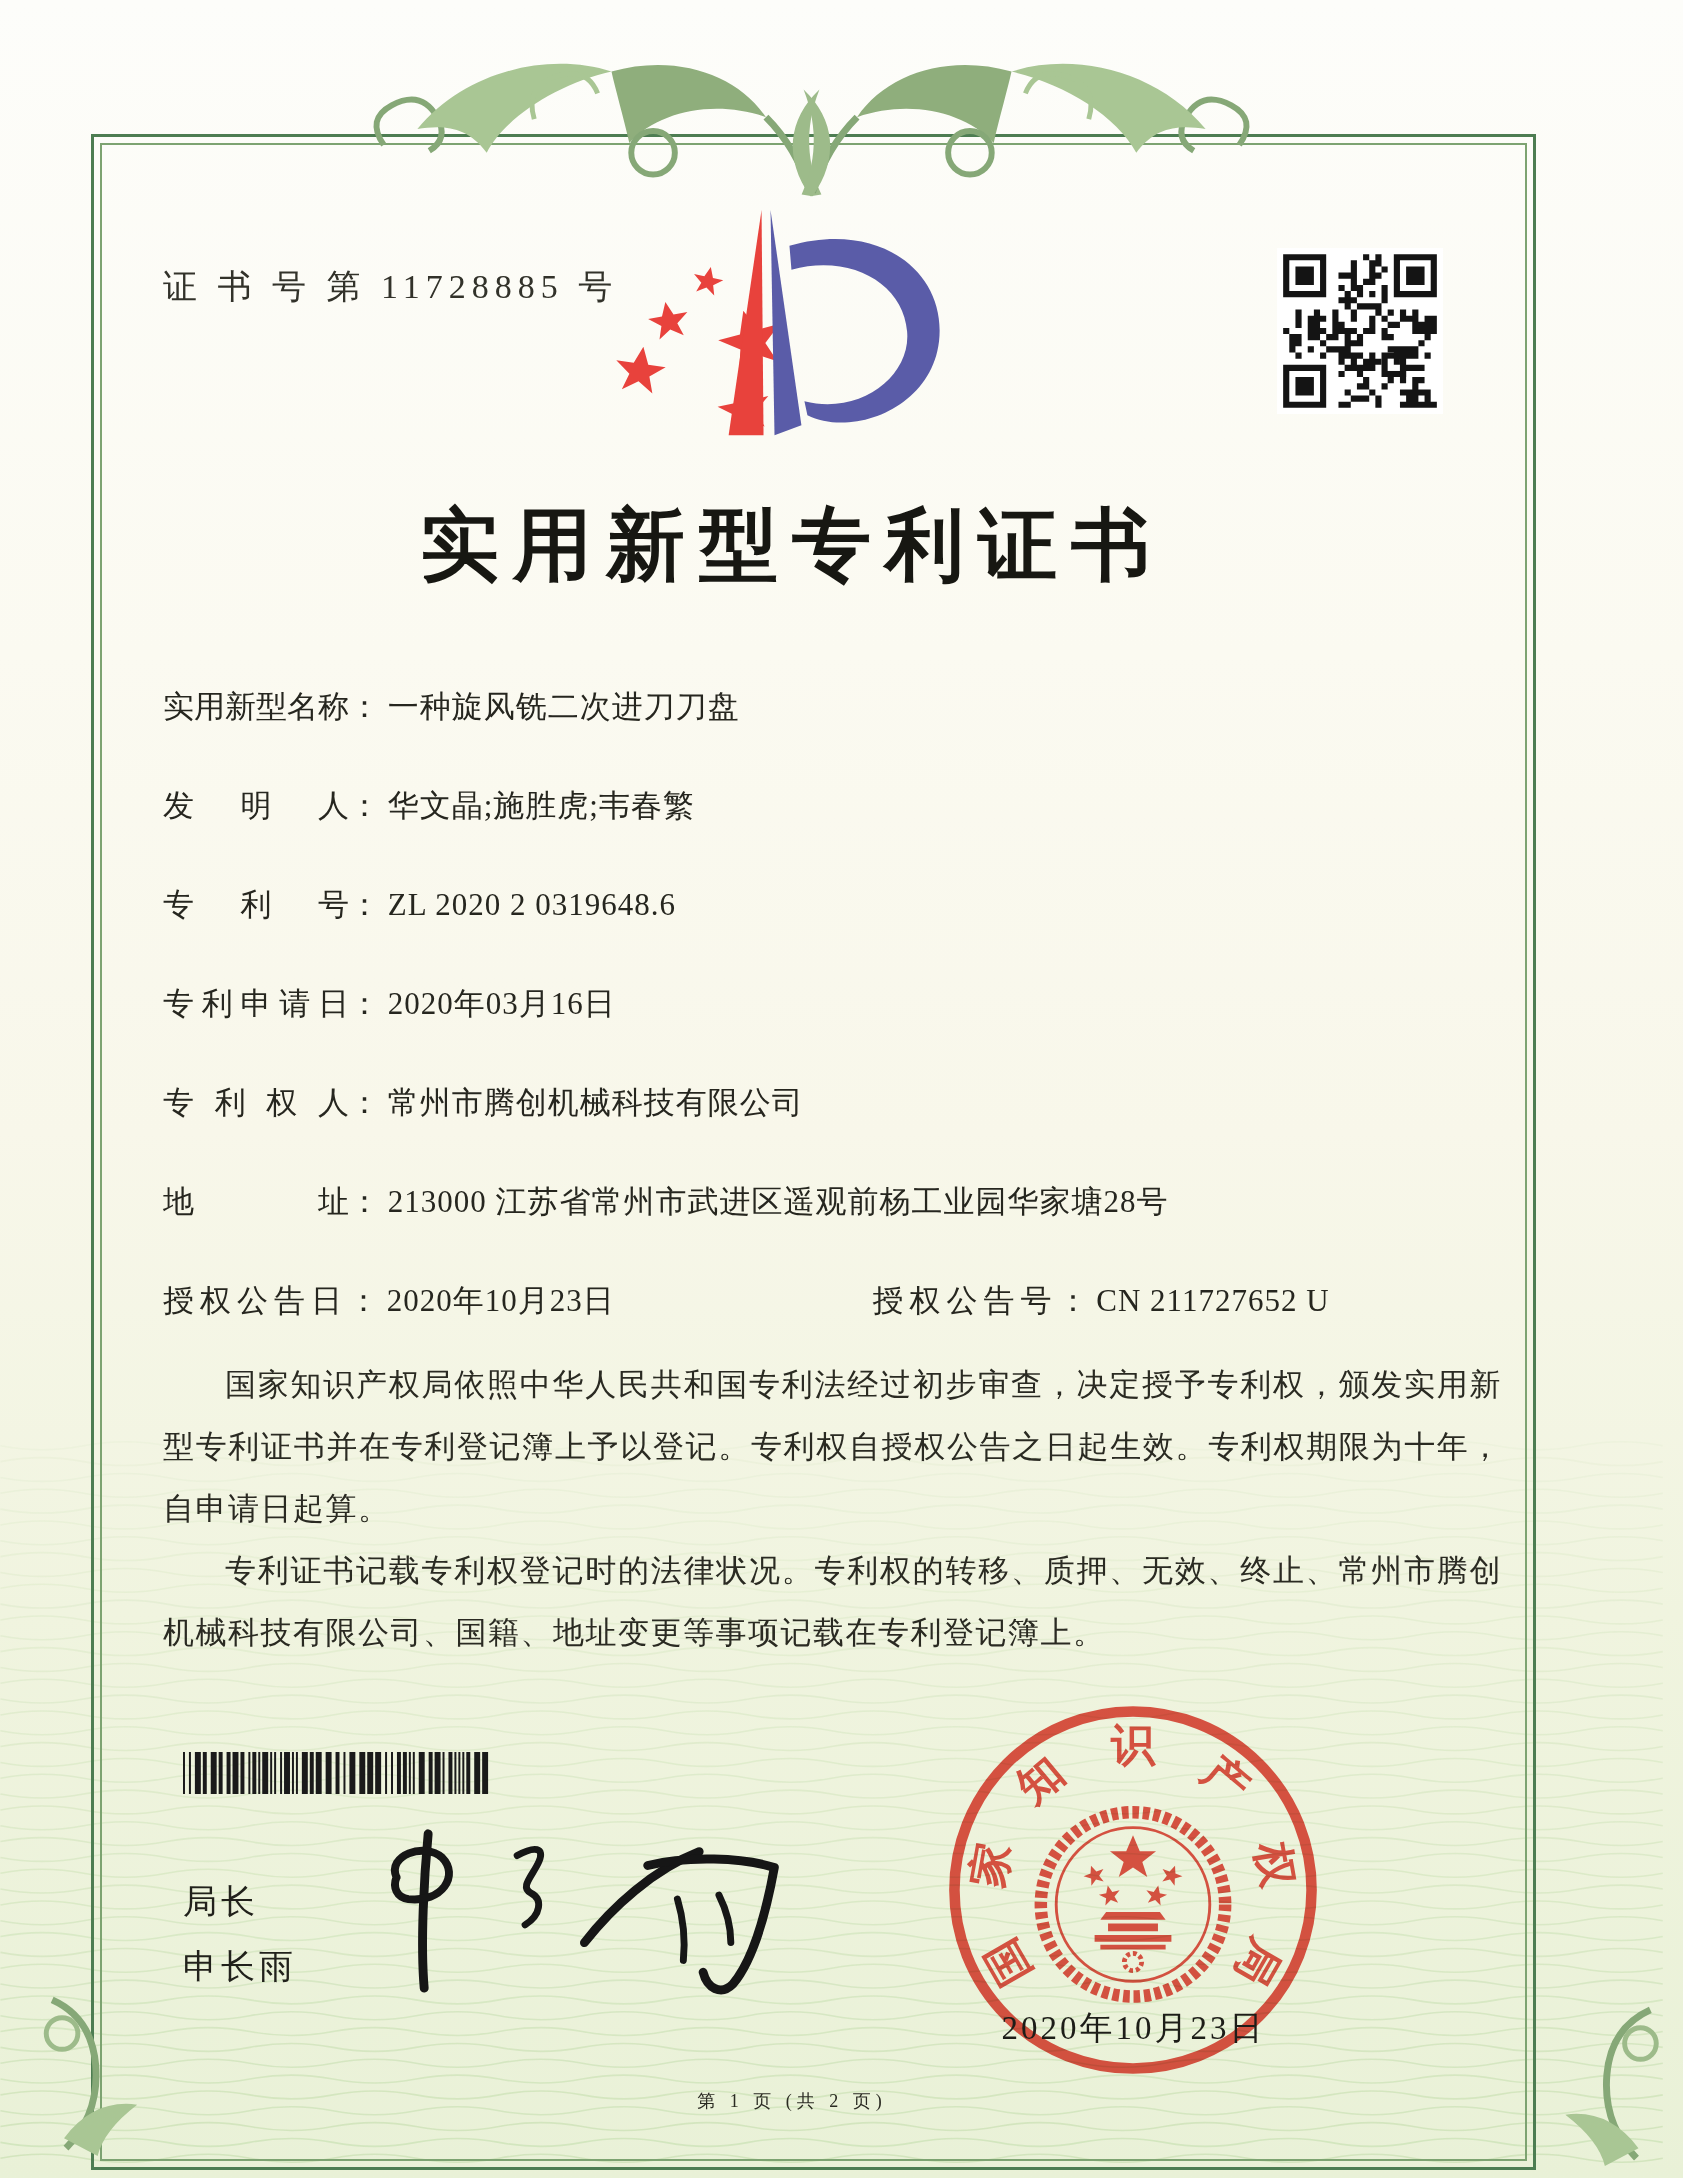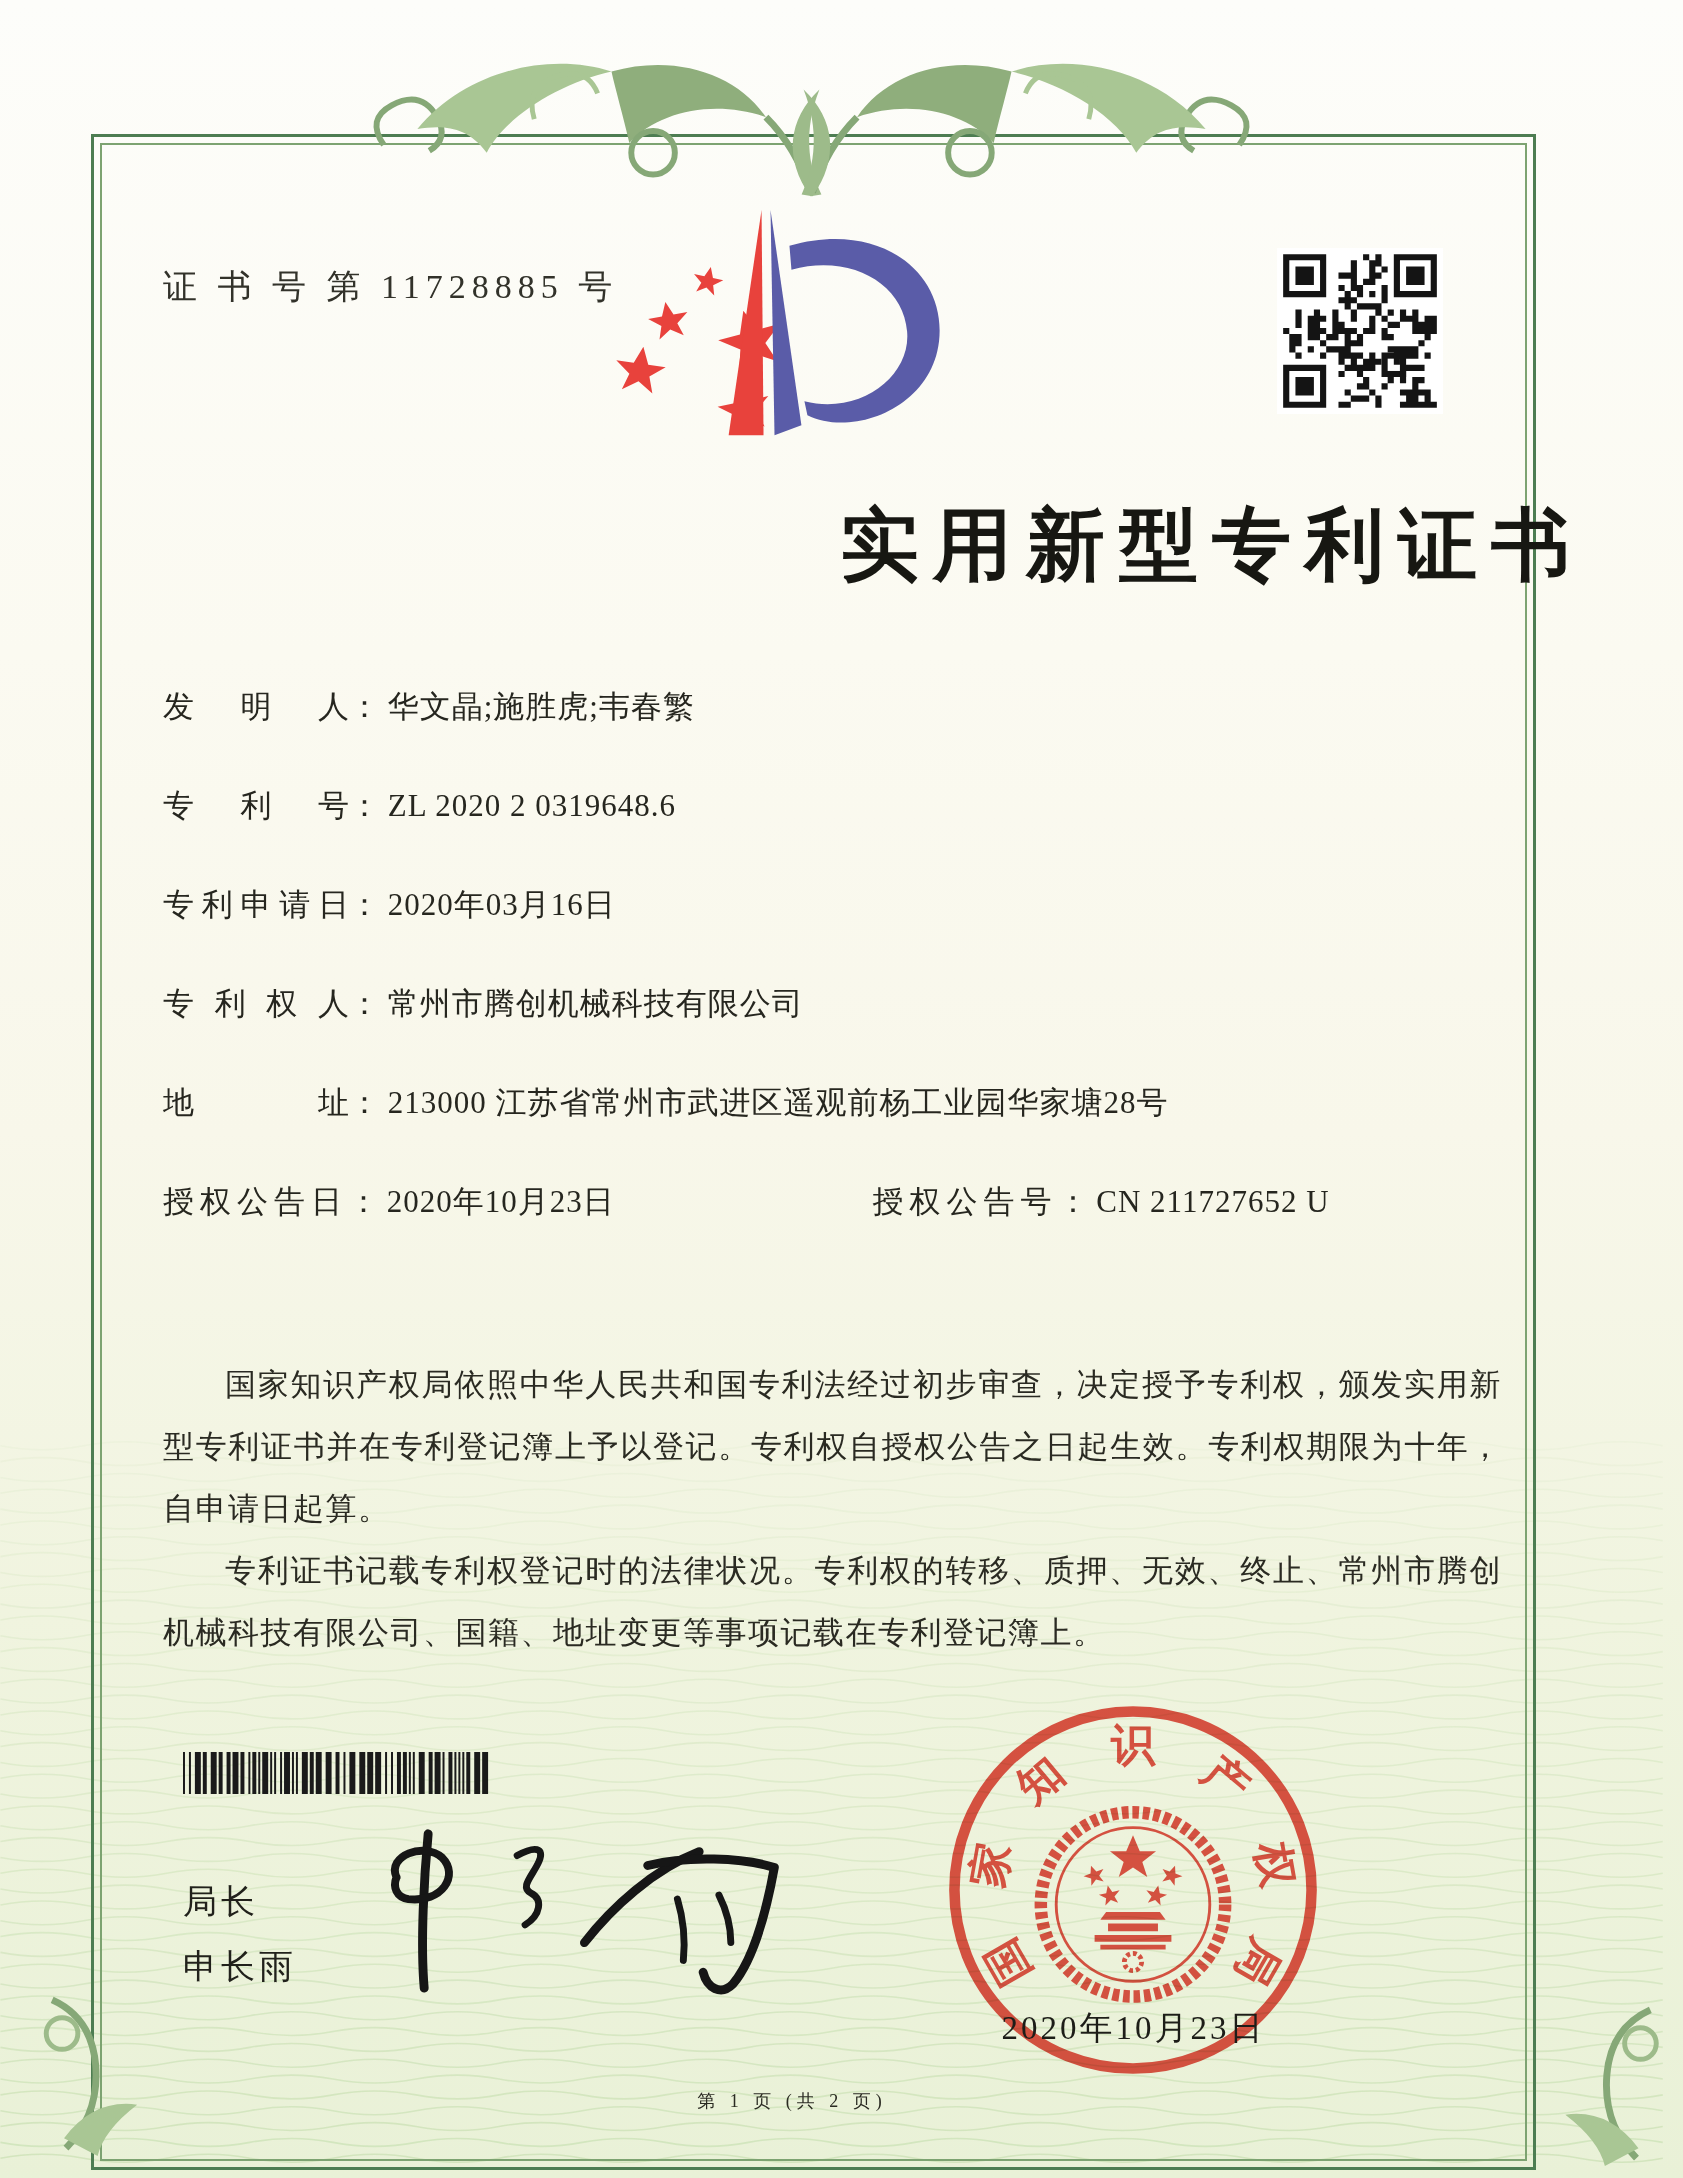--- a/index.html
+++ b/index.html
@@ -10,21 +10,21 @@
   }
   .abs{position:absolute;}
   
   #frame-outer{left:91px;top:134px;width:1439px;height:2030px;border:3px solid #4d7d52;}
   #frame-inner{position:absolute;left:6px;top:6px;right:6px;bottom:6px;border:2px solid #7da371;}
   
   #cert-no{left:163px;top:264px;font-size:34px;letter-spacing:6px;color:#32322a;}
   #logo{left:612px;top:201px;width:329px;height:265px;}
   #qr{left:1277px;top:248px;width:166px;height:166px;background:#fff;}
   
-  #title{left:0;top:493px;width:1584px;text-align:right;font-size:79px;font-weight:700;letter-spacing:14px;color:#171712;}
+  #title{left:0;top:493px;width:1584px;text-align:center;font-size:79px;font-weight:700;letter-spacing:14px;color:#171712;}
   
   #fields{left:163px;top:686px;width:1346px;font-size:31px;color:#26261f;}
   .frow{height:99px;white-space:nowrap;}
   .flabel{display:inline-block;width:186px;text-align:justify;text-align-last:justify;vertical-align:bottom;}
   .fcolon{display:inline-block;}
   .fvalue{letter-spacing:1px;}
   .second{margin-left:250px;}
   .slabel{letter-spacing:6px;margin-top:36px;}
   
   #body-text{left:163px;top:1354px;width:1339px;}
@@ -155,20 +155,24 @@
     <path d="M2 2h3v3h-3z M20 2h3v3h-3z M2 20h3v3h-3z M16 16h4v4h-4z"></path>
     <path d="M17 17h2v2h-2z" fill="#fff"></path>
   </g>
   <path id="qr-data" fill="#141414" d="M13 0h1v1h-1zM15 0h1v1h-1zM11 1h1v1h-1zM14 1h1v1h-1zM15 1h1v1h-1zM11 2h1v1h-1zM14 2h1v1h-1zM16 2h1v1h-1zM9 3h1v1h-1zM10 3h1v1h-1zM11 3h1v1h-1zM14 3h1v1h-1zM15 3h1v1h-1zM11 4h1v1h-1zM13 4h1v1h-1zM14 4h1v1h-1zM9 5h1v1h-1zM11 5h1v1h-1zM12 5h1v1h-1zM16 5h1v1h-1zM10 6h1v1h-1zM12 6h1v1h-1zM14 6h1v1h-1zM16 6h1v1h-1zM9 7h1v1h-1zM10 7h1v1h-1zM11 7h1v1h-1zM16 7h1v1h-1zM10 8h1v1h-1zM12 8h1v1h-1zM13 8h1v1h-1zM14 8h1v1h-1zM15 8h1v1h-1zM2 9h1v1h-1zM5 9h1v1h-1zM8 9h1v1h-1zM11 9h1v1h-1zM15 9h1v1h-1zM17 9h1v1h-1zM19 9h1v1h-1zM21 9h1v1h-1zM2 10h1v1h-1zM4 10h1v1h-1zM5 10h1v1h-1zM6 10h1v1h-1zM8 10h1v1h-1zM11 10h1v1h-1zM14 10h1v1h-1zM16 10h1v1h-1zM19 10h1v1h-1zM20 10h1v1h-1zM21 10h1v1h-1zM23 10h1v1h-1zM24 10h1v1h-1zM2 11h1v1h-1zM4 11h1v1h-1zM5 11h1v1h-1zM8 11h1v1h-1zM9 11h1v1h-1zM14 11h1v1h-1zM17 11h1v1h-1zM18 11h1v1h-1zM21 11h1v1h-1zM22 11h1v1h-1zM23 11h1v1h-1zM24 11h1v1h-1zM0 12h1v1h-1zM4 12h1v1h-1zM5 12h1v1h-1zM6 12h1v1h-1zM8 12h1v1h-1zM9 12h1v1h-1zM10 12h1v1h-1zM11 12h1v1h-1zM13 12h1v1h-1zM14 12h1v1h-1zM16 12h1v1h-1zM21 12h1v1h-1zM22 12h1v1h-1zM23 12h1v1h-1zM24 12h1v1h-1zM1 13h1v1h-1zM2 13h1v1h-1zM4 13h1v1h-1zM5 13h1v1h-1zM7 13h1v1h-1zM8 13h1v1h-1zM10 13h1v1h-1zM12 13h1v1h-1zM16 13h1v1h-1zM17 13h1v1h-1zM23 13h1v1h-1zM1 14h1v1h-1zM2 14h1v1h-1zM6 14h1v1h-1zM10 14h1v1h-1zM11 14h1v1h-1zM12 14h1v1h-1zM22 14h1v1h-1zM1 15h1v1h-1zM4 15h1v1h-1zM7 15h1v1h-1zM8 15h1v1h-1zM9 15h1v1h-1zM10 15h1v1h-1zM17 15h1v1h-1zM18 15h1v1h-1zM19 15h1v1h-1zM20 15h1v1h-1zM21 15h1v1h-1zM2 16h1v1h-1zM6 16h1v1h-1zM9 16h1v1h-1zM10 16h1v1h-1zM11 16h1v1h-1zM12 16h1v1h-1zM14 16h1v1h-1zM18 16h1v1h-1zM19 16h1v1h-1zM20 16h1v1h-1zM21 16h1v1h-1zM23 16h1v1h-1zM9 17h1v1h-1zM11 17h1v1h-1zM13 17h1v1h-1zM14 17h1v1h-1zM15 17h1v1h-1zM18 17h1v1h-1zM10 18h1v1h-1zM11 18h1v1h-1zM12 18h1v1h-1zM13 18h1v1h-1zM14 18h1v1h-1zM19 18h1v1h-1zM20 18h1v1h-1zM21 18h1v1h-1zM22 18h1v1h-1zM9 19h1v1h-1zM12 19h1v1h-1zM19 19h1v1h-1zM13 20h1v1h-1zM17 20h1v1h-1zM19 20h1v1h-1zM21 20h1v1h-1zM22 20h1v1h-1zM12 21h1v1h-1zM13 21h1v1h-1zM16 21h1v1h-1zM21 21h1v1h-1zM10 22h1v1h-1zM14 22h1v1h-1zM19 22h1v1h-1zM20 22h1v1h-1zM21 22h1v1h-1zM22 22h1v1h-1zM23 22h1v1h-1zM11 23h1v1h-1zM12 23h1v1h-1zM13 23h1v1h-1zM15 23h1v1h-1zM20 23h1v1h-1zM21 23h1v1h-1zM23 23h1v1h-1zM9 24h1v1h-1zM10 24h1v1h-1zM15 24h1v1h-1zM19 24h1v1h-1zM20 24h1v1h-1zM21 24h1v1h-1zM22 24h1v1h-1zM23 24h1v1h-1zM24 24h1v1h-1z"></path>
 </svg>
 
 <div id="title" class="abs">实用新型专利证书</div>
 
 <div id="fields" class="abs">
   <div class="frow">
+    <span class="flabel">实用新型名称</span><span class="fcolon">：</span>
+    <span class="fvalue">一种旋风铣二次进刀刀盘</span>
+  </div>
+  <div class="frow">
     <span class="flabel">发明人</span><span class="fcolon">：</span>
     <span class="fvalue">华文晶;施胜虎;韦春繁</span>
   </div>
   <div class="frow">
     <span class="flabel">专利号</span><span class="fcolon">：</span>
     <span class="fvalue">ZL 2020 2 0319648.6</span>
   </div>
   <div class="frow">
     <span class="flabel">专利申请日</span><span class="fcolon">：</span>
     <span class="fvalue">2020年03月16日</span>

